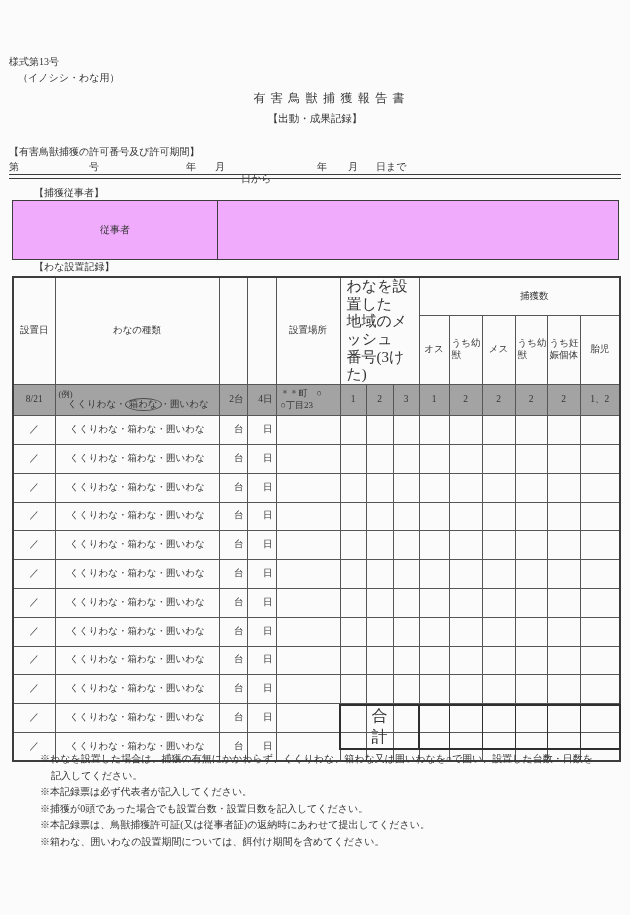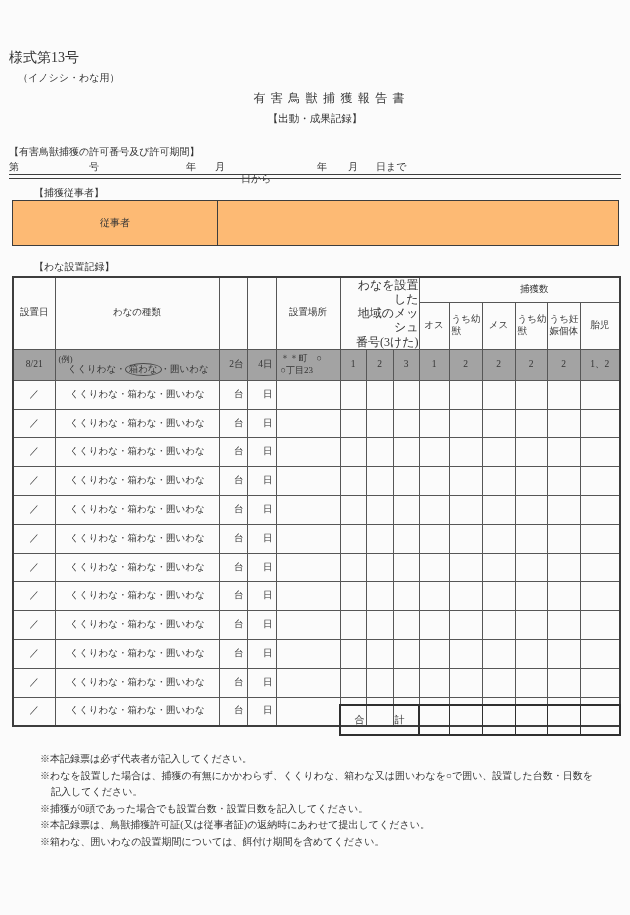--- a/index.html
+++ b/index.html
@@ -3,69 +3,69 @@
 <meta charset="utf-8">
 <style>
   * { margin:0; padding:0; box-sizing:border-box; }
   html,body { background:#e8e8e8; }
   body { font-family:"Liberation Serif","DejaVu Serif",serif; }
   .sheet {
     position:relative; width:630px; height:915px; margin:0 auto;
     background:#fbfbfb; color:#343434; overflow:hidden;
   }
   
-  .form-number { position:absolute; top:49px; left:9px; font-size:14px; }
+  .form-number { position:absolute; top:55px; left:9px; font-size:10px; }
   .form-usage  { position:absolute; top:71px; left:18px; font-size:10px; }
   .doc-title   { position:absolute; top:90px; left:0; width:100%; text-align:center;
                  font-size:12px; letter-spacing:0.45em; text-indent:0.45em;padding-left:28px; }
   .doc-subtitle{ position:absolute; top:112px; left:0; width:100%; text-align:center; font-size:10.5px; }
   
   .permit-heading { position:absolute; top:145px; left:9px; font-size:10px; }
   .permit-line { position:absolute; top:159px; left:9px; width:612px; height:16px;
                  border-bottom:1px solid #3d3d3d; font-size:10px; }
   .permit-line span { position:absolute; top:1px; }
   .p-dai   { left:0; }   .p-go    { left:80px; }
   .p-y1    { left:177px; } .p-m1  { left:206px; } .p-d1 { left:232px;margin-top:12px; }
   .p-y2    { left:308px; } .p-m2  { left:339px; } .p-d2 { left:367px; }
   .permit-rule2 { position:absolute; top:163px; left:9px; width:612px; height:16px;
                   border-bottom:1px solid #3d3d3d; }
   
   .worker-heading { position:absolute; top:186px; left:34px; font-size:10px; }
-  .worker-table { position:absolute; top:200px; left:12px; width:607px; height:46px;
-                  border:1.5px solid #3d3d3d; display:flex; background:#fdba74; }
+  .worker-table { position:absolute; top:200px; left:12px; width:607px; height:60px;
+                  border:1.5px solid #3d3d3d; display:flex; background:#f0abfc; }
   .worker-label { width:205px; border-right:1px solid #3d3d3d; display:flex;
                   align-items:center; justify-content:center; font-size:10px; }
   .worker-value { flex:1; }
   
   .trap-heading { position:absolute; top:260px; left:34px; font-size:10px; }
   .trap-table { position:absolute; top:276px; left:12px; width:607px;
                 border-collapse:collapse; table-layout:fixed; border:2px solid #3d3d3d; }
   .trap-table th, .trap-table td {
     border:1px solid #565656; font-weight:normal; font-size:9.5px;
     text-align:center; padding:0; line-height:1.25; overflow:hidden; color:#343434;
   }
   .trap-table th { vertical-align:middle; }
   th.h-catches { height:19px;padding-left:30px; }
   tr.subhead th { height:34px; }
   th.pre, td.pre { white-space:pre-line;padding-left:34px; }
-  th.h-mesh { text-align:right; padding-left:6px; line-height:1.18; font-size:12px; }
+  th.h-mesh { text-align:left; padding-left:6px; line-height:1.18; font-size:15px; }
   th.h-wrap { text-align:left; padding-left:2px; }
   tr.example-row { background:#a3a3a3; height:31px; }
   tr.example-row td.kind-cell { text-align:left; padding:1px 1px 1px 3px; }
   .kind-note { display:block; font-size:8.5px; line-height:1.05; }
   .kind-line { display:block; padding-left:9px; line-height:1.15; }
   .circled { display:inline-block; border:1px solid #4a4a4a; border-radius:50%;
              padding:0 3px; margin:-1px -1px; }
   td.num-right { text-align:right; padding-right:3px; }
   td.place-cell { font-size:9px; text-align:left; padding-left:4px; line-height:1.3; }
   tr.blank-row { height:28.8px; background:#fbfbfb; }
   
   .total-table { position:absolute; top:704px; left:339px; width:280px; height:32px;
                  border-collapse:collapse; table-layout:fixed; border:2px solid #2f2f2f; }
-  .total-table td { border:1px solid #2f2f2f; font-size:10px; text-align:center; }
+  .total-table td { border:1px solid #2f2f2f; font-size:16px; text-align:center; }
   .total-table td.total-label { border-right:2px solid #2f2f2f; }
   
   .notes { position:absolute; top:751px; left:40px; width:560px; list-style:none; }
   .notes li { font-size:10px; line-height:16.5px; padding-left:11px; text-indent:-11px; }
 </style>
 </head>
 <body>
 
 <div class="sheet">
 
@@ -382,20 +382,20 @@
         <td></td>
         <td></td>
         <td></td>
         <td></td>
         <td></td>
       </tr>
     </tbody>
   </table>
 
   <ul class="notes">
+    <li>※わなを設置した場合は、捕獲の有無にかかわらず、くくりわな、箱わな又は囲いわなを○で囲い、設置した台数・日数を記入してください。</li>
     <li>※本記録票は必ず代表者が記入してください。</li>
-    <li>※わなを設置した場合は、捕獲の有無にかかわらず、くくりわな、箱わな又は囲いわなを○で囲い、設置した台数・日数を記入してください。</li>
     <li>※捕獲が0頭であった場合でも設置台数・設置日数を記入してください。</li>
     <li>※本記録票は、鳥獣捕獲許可証(又は従事者証)の返納時にあわせて提出してください。</li>
     <li>※箱わな、囲いわなの設置期間については、餌付け期間を含めてください。</li>
   </ul>
 
 </div>
 
 </body></html>

